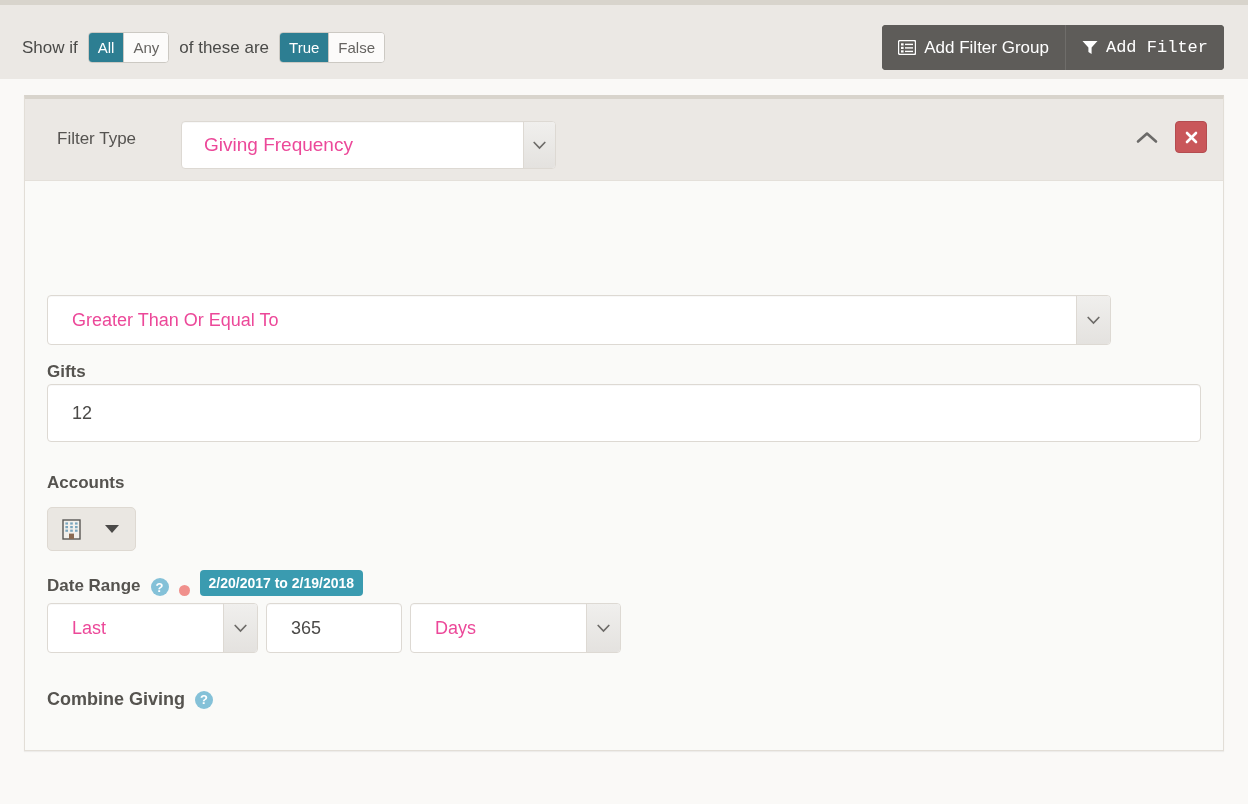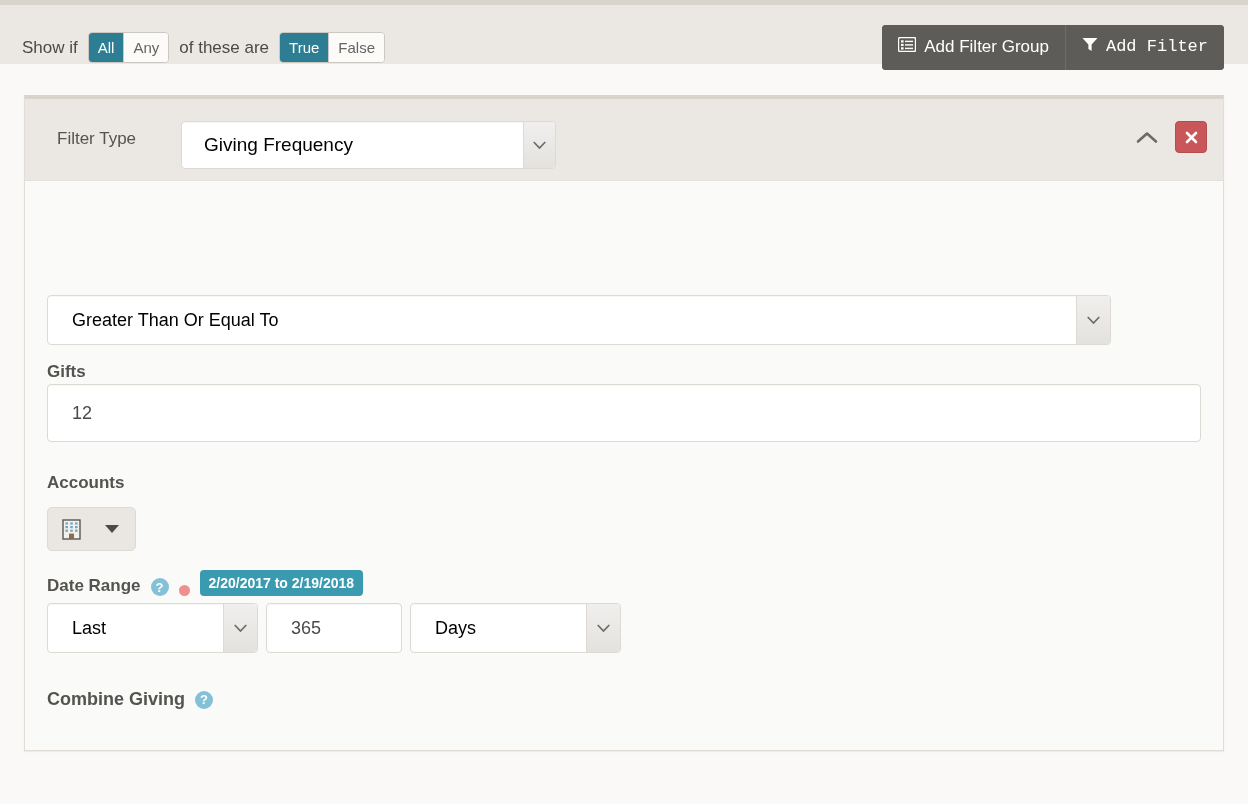--- a/index.html
+++ b/index.html
@@ -9,21 +9,21 @@
     width: 1248px; height: 804px;
     background: #faf9f7;
     font-family: "Liberation Sans", sans-serif;
     -webkit-font-smoothing: antialiased;
   }
 
   
   .toolbar {
     position: absolute;
     left: 0; top: 0;
-    width: 1248px; height: 64px;
+    width: 1248px; height: 79px;
     background: #ebe8e4;
     border-top: 5px solid #d8d4cc;
   }
   .toolbar-left {
     position: absolute;
     left: 22px; top: 27px;
     display: flex;
     align-items: center;
     gap: 10px;
     font-size: 17px;
@@ -59,20 +59,21 @@
     position: absolute;
     right: 24px; top: 20px;
     display: inline-flex;
     border-radius: 4px;
     overflow: hidden;
     background: #5e5c59;
     height: 45px;
   }
   .dark-btn {
     display: flex;
+    align-items: center;
     gap: 8px;
     padding: 12px 16px;
     color: #ffffff;
     font-size: 17px;
     background: #5e5c59;
     border-right: 1px solid #6f6d6a;
     cursor: pointer;
   }
   .dark-btn:last-child { border-right: none; font-family: Liberation Mono, monospace; }
 
@@ -131,21 +132,21 @@
     align-items: center;
     background: #ffffff;
     border: 1px solid #ddd9d3;
     border-radius: 4px;
     height: 46px;
     box-shadow: inset 0 1px 1px rgba(0,0,0,.03);
   }
   .sel .val {
     padding: 0 14px 0 24px;
     font-size: 18px;
-    color: #000000;
+    color: #ec4899;
     white-space: nowrap;
     overflow: hidden;
   }
   .sel .arrowbox {
     width: 32px;
     align-self: stretch;
     background: linear-gradient(#f0efed, #e4e2df);
     border-left: 1px solid #ddd9d3;
     border-radius: 0 3px 3px 0;
     display: flex;

